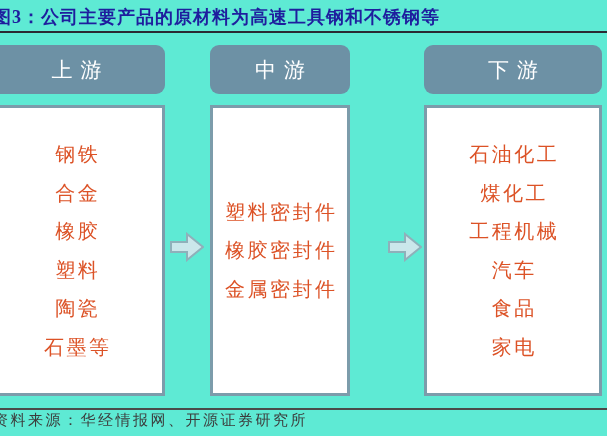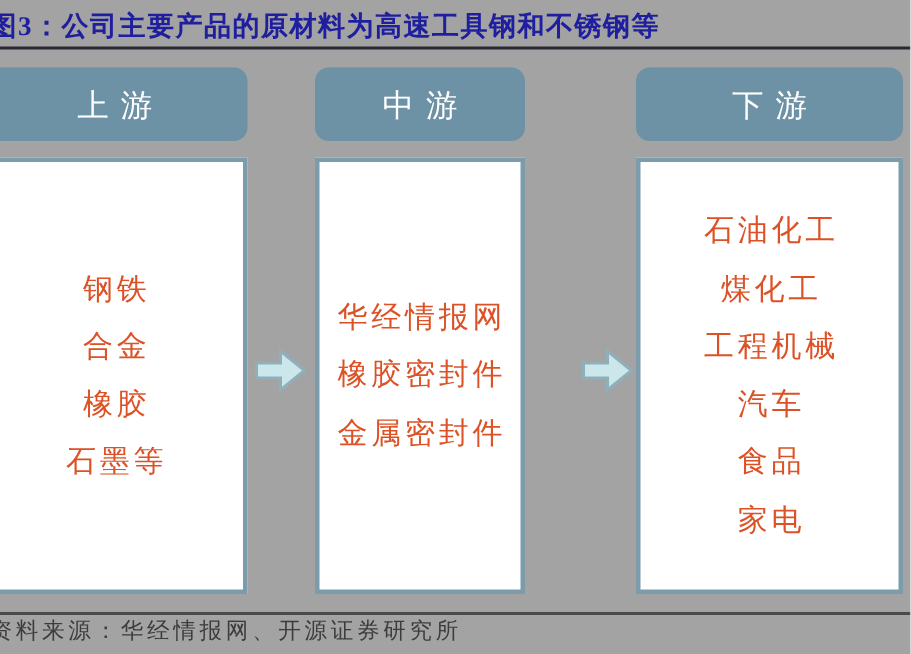--- a/index.html
+++ b/index.html
@@ -7,21 +7,21 @@
     --box-border:#7C9CAB;
     --item-red:#DC5226;
     --title-navy:#1E1E9E;
     --arrow-fill:#CBE7EB;
     --arrow-stroke:#8FB0BA;
     --rule-dark:#2A2A33;
     --footer-gray:#3C3C3C;
   }
   html,body{margin:0;padding:0;background:#fff;}
   .frame{
-    position:relative;width:607px;height:436px;background:#a3a3a3;
+    position:relative;width:607px;height:436px;background:#5eead4;
     overflow:hidden;font-family:"Liberation Serif","DejaVu Serif",serif;
   }
   .title{
     position:absolute;left:-7px;top:5px;white-space:nowrap;
     font-size:18px;font-weight:bold;color:var(--title-navy);letter-spacing:1px;
   }
   .title-rule{
     position:absolute;left:0;top:31px;width:607px;height:2px;background:var(--rule-dark);
   }
   .col-header{
@@ -62,25 +62,27 @@
   <div class="title-rule"></div>
 
   <div class="col-header col1">上游</div>
   <div class="col-header col2">中游</div>
   <div class="col-header col3">下游</div>
 
   <div class="content-box col1">
     <div class="item">钢铁</div>
     <div class="item">合金</div>
     <div class="item">橡胶</div>
+    <div class="item">塑料</div>
+    <div class="item">陶瓷</div>
     <div class="item">石墨等</div>
   </div>
 
   <div class="content-box col2">
-    <div class="item">华经情报网</div>
+    <div class="item">塑料密封件</div>
     <div class="item">橡胶密封件</div>
     <div class="item">金属密封件</div>
   </div>
 
   <div class="content-box col3">
     <div class="item">石油化工</div>
     <div class="item">煤化工</div>
     <div class="item">工程机械</div>
     <div class="item">汽车</div>
     <div class="item">食品</div>

